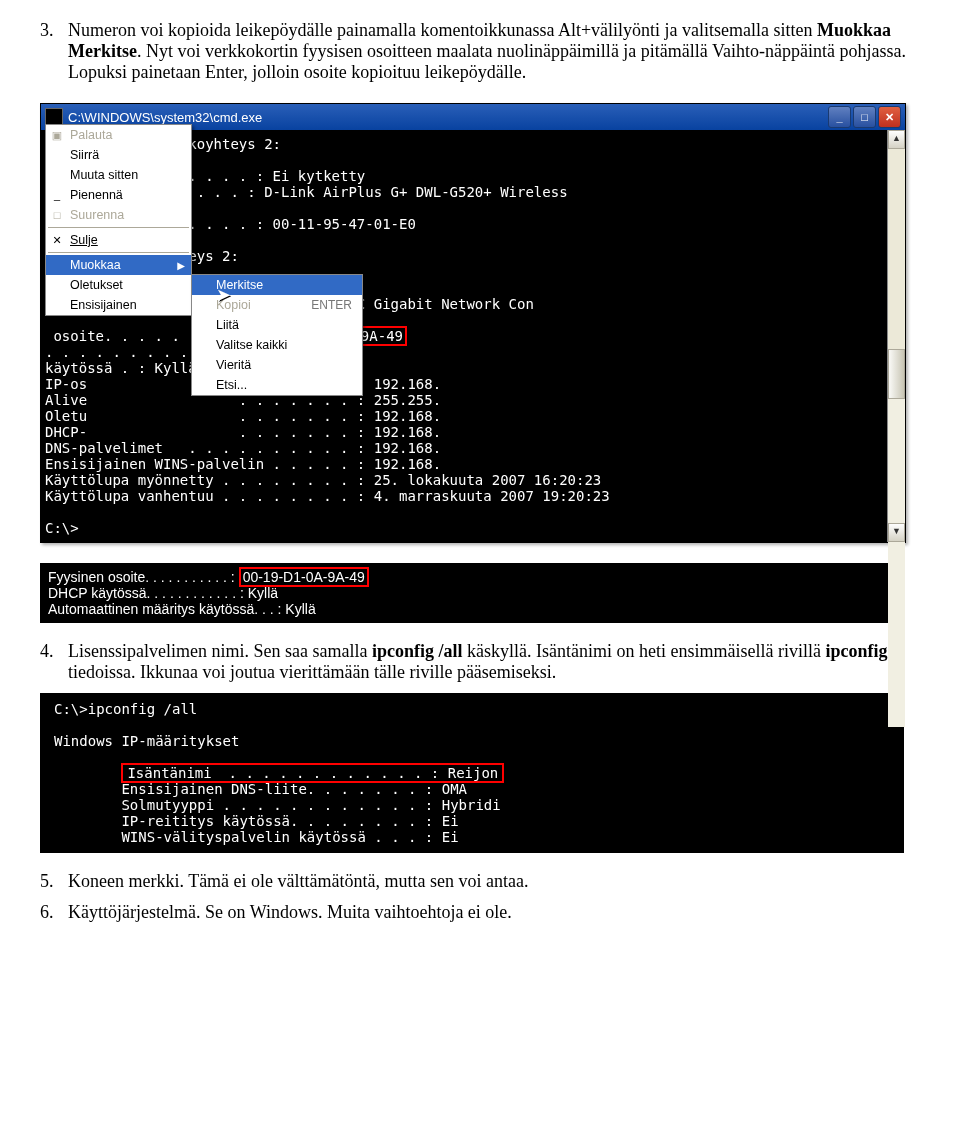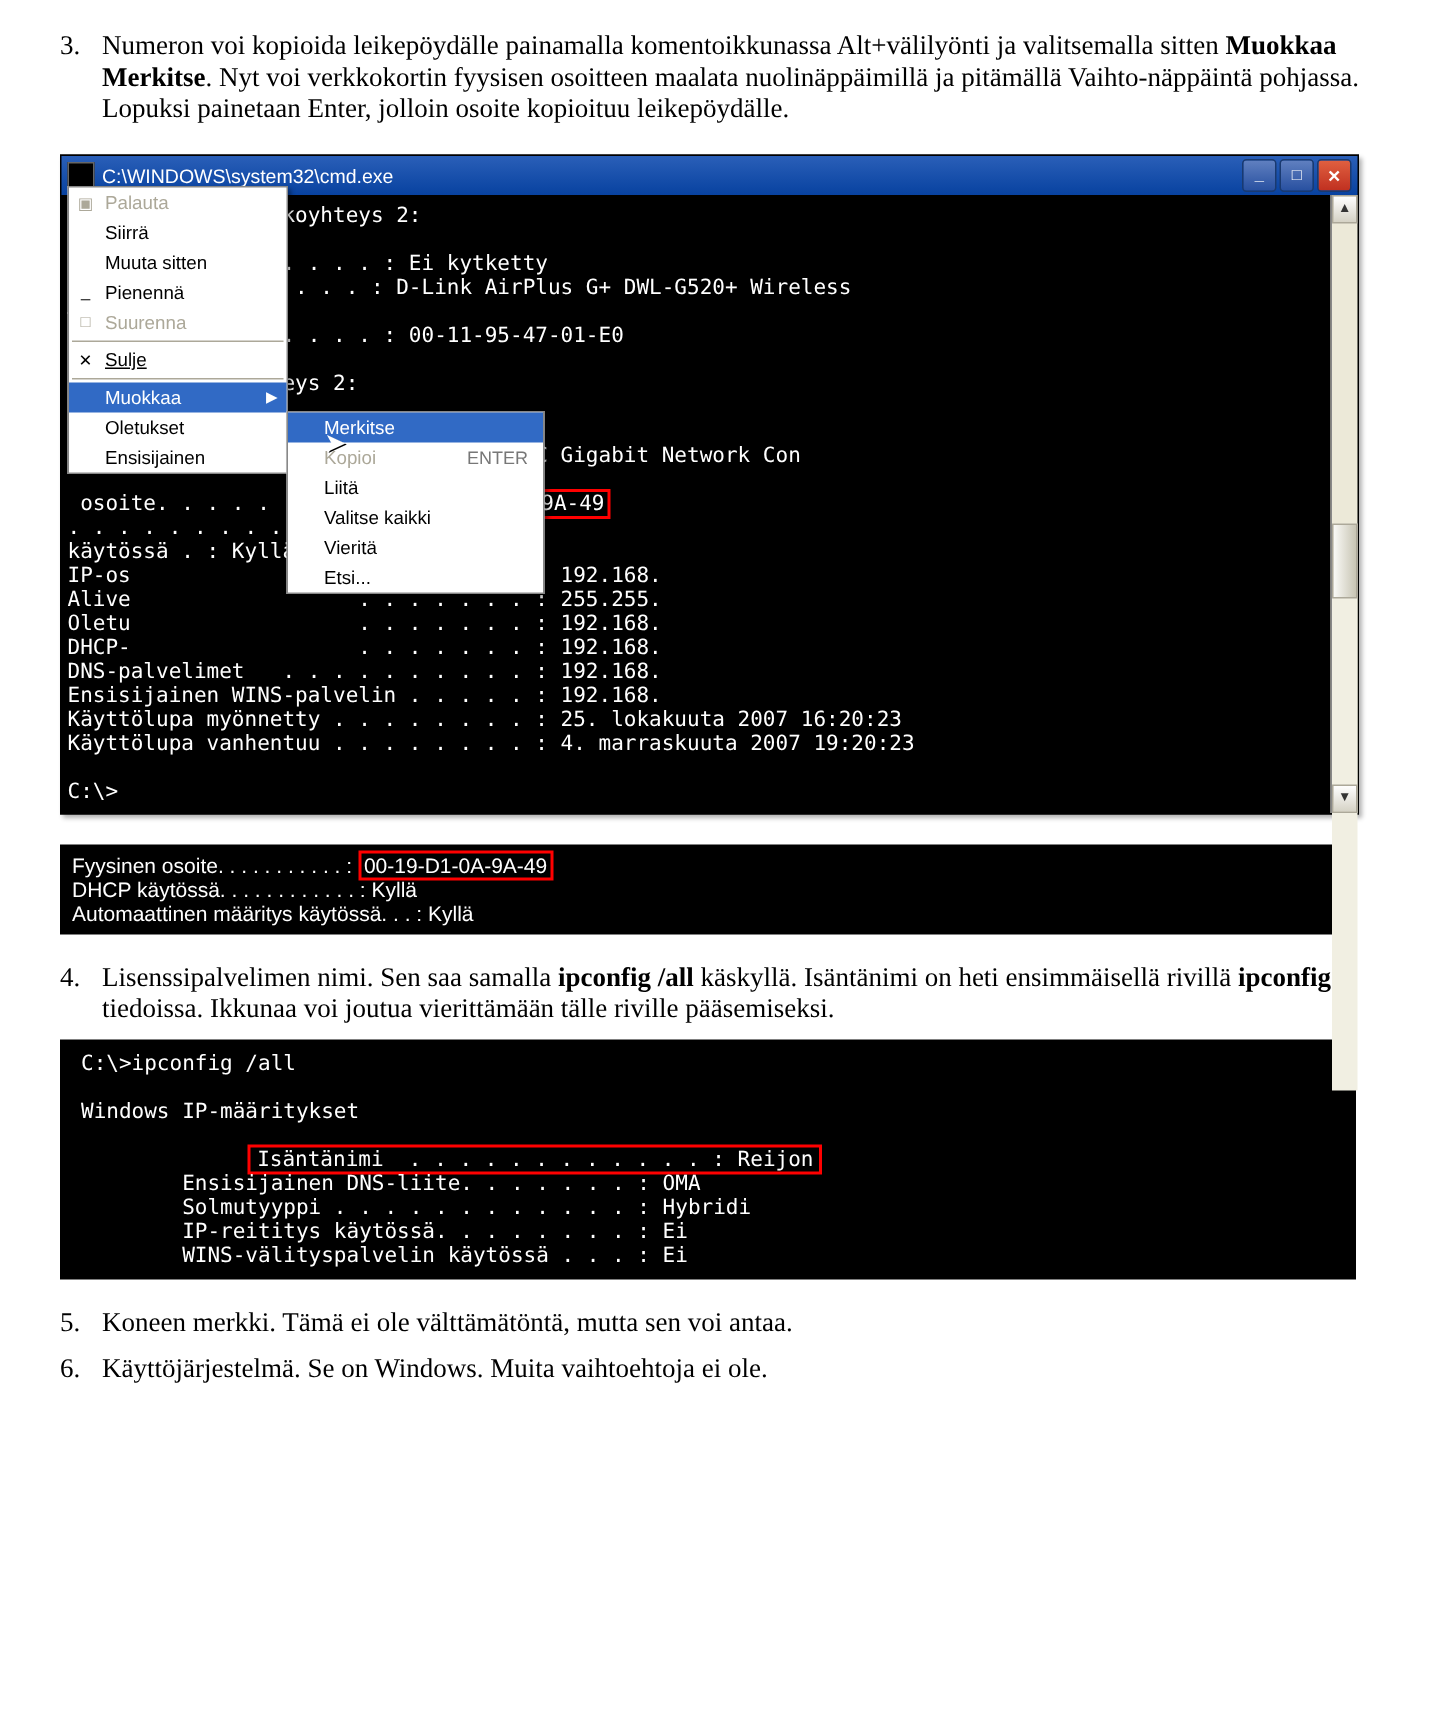--- a/index.html
+++ b/index.html
@@ -194,21 +194,20 @@
 .redbox {
   border: 2px solid #ff0000;
   display: inline-block;
   padding: 0 2px;
   margin: -2px 0;
 }
 .redbox2 {
   border: 2px solid #ff0000;
   padding: 0 4px;
   display: inline;
-  margin-left: 44px;
 }
 .cursor-ptr {
   position: absolute;
   top: 180px;
   left: 175px;
   font-size: 18px;
   color: #fff;
   text-shadow: 1px 1px 0 #000;
   pointer-events: none;
   z-index: 20;

